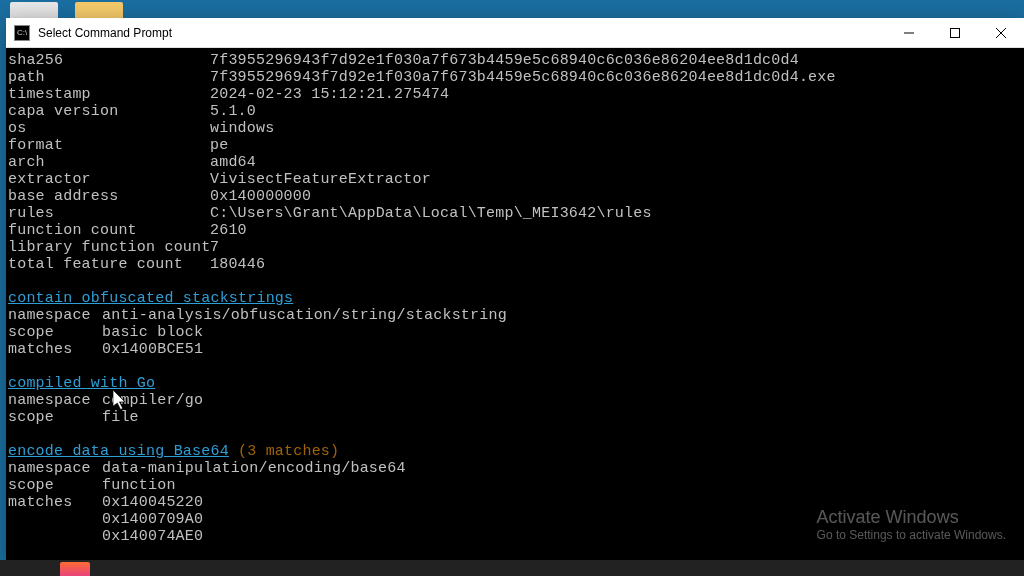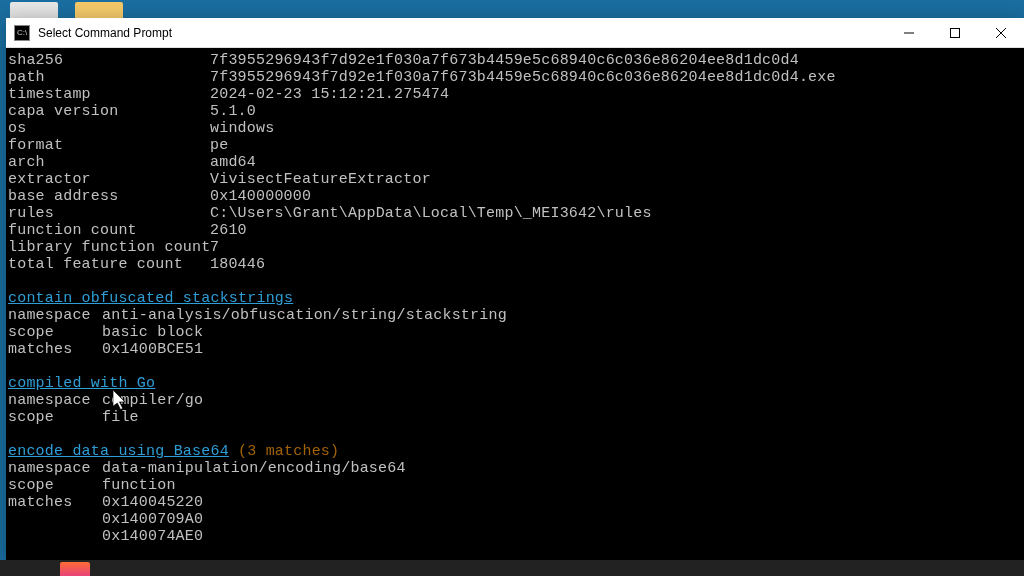--- a/index.html
+++ b/index.html
@@ -147,20 +147,24 @@
         <svg viewBox="0 0 10 10">
             <line x1="0" y1="0" x2="10" y2="10" stroke="#000" stroke-width="1"></line>
             <line x1="10" y1="0" x2="0" y2="10" stroke="#000" stroke-width="1"></line>
           </svg>
       </div>
     </div>
   </div>
 
   <div class="terminal" id="terminal"><span class="kv-row"><span class="kv-key">sha256</span><span class="kv-val">7f3955296943f7d92e1f030a7f673b4459e5c68940c6c036e86204ee8d1dc0d4</span></span><span class="kv-row"><span class="kv-key">path</span><span class="kv-val">7f3955296943f7d92e1f030a7f673b4459e5c68940c6c036e86204ee8d1dc0d4.exe</span></span><span class="kv-row"><span class="kv-key">timestamp</span><span class="kv-val">2024-02-23 15:12:21.275474</span></span><span class="kv-row"><span class="kv-key">capa version</span><span class="kv-val">5.1.0</span></span><span class="kv-row"><span class="kv-key">os</span><span class="kv-val">windows</span></span><span class="kv-row"><span class="kv-key">format</span><span class="kv-val">pe</span></span><span class="kv-row"><span class="kv-key">arch</span><span class="kv-val">amd64</span></span><span class="kv-row"><span class="kv-key">extractor</span><span class="kv-val">VivisectFeatureExtractor</span></span><span class="kv-row"><span class="kv-key">base address</span><span class="kv-val">0x140000000</span></span><span class="kv-row"><span class="kv-key">rules</span><span class="kv-val">C:\Users\Grant\AppData\Local\Temp\_MEI3642\rules</span></span><span class="kv-row"><span class="kv-key">function count</span><span class="kv-val">2610</span></span><span class="kv-row"><span class="kv-key">library function count</span><span class="kv-val">7</span></span><span class="kv-row"><span class="kv-key">total feature count</span><span class="kv-val">180446</span></span><div class="blank"></div><span class="kv-row"><span class="rule-title">contain obfuscated stackstrings</span></span><span class="detail-row"><span class="detail-key">namespace</span><span class="detail-val">anti-analysis/obfuscation/string/stackstring</span></span><span class="detail-row"><span class="detail-key">scope</span><span class="detail-val">basic block</span></span><span class="detail-row"><span class="detail-key">matches</span><span class="detail-val">0x1400BCE51</span></span><div class="blank"></div><span class="kv-row"><span class="rule-title">compiled with Go</span></span><span class="detail-row"><span class="detail-key">namespace</span><span class="detail-val">compiler/go</span></span><span class="detail-row"><span class="detail-key">scope</span><span class="detail-val">file</span></span><div class="blank"></div><span class="kv-row"><span class="rule-title">encode data using Base64</span><span class="rule-suffix"> (3 matches)</span></span><span class="detail-row"><span class="detail-key">namespace</span><span class="detail-val">data-manipulation/encoding/base64</span></span><span class="detail-row"><span class="detail-key">scope</span><span class="detail-val">function</span></span><span class="detail-row"><span class="detail-key">matches</span><span class="detail-val">0x140045220</span></span><span class="detail-row"><span class="detail-indent"></span><span class="detail-val">0x1400709A0</span></span><span class="detail-row"><span class="detail-indent"></span><span class="detail-val">0x140074AE0</span></span></div>
 
+  <div class="activate">
+    <div class="line1">Activate Windows</div>
+    <div class="line2">Go to Settings to activate Windows.</div>
+  </div>
 </div>
 
 <div class="cursor pos1">
   <svg viewBox="0 0 12 20">
       <path d="M0 0 L0 15 L4 12 L7 18 L9 17 L6 11 L11 11 Z" fill="#fff" stroke="#000" stroke-width="0.6"></path>
     </svg>
 </div>
 
 <div class="taskbar">
   <div class="taskbar-icon"></div>

